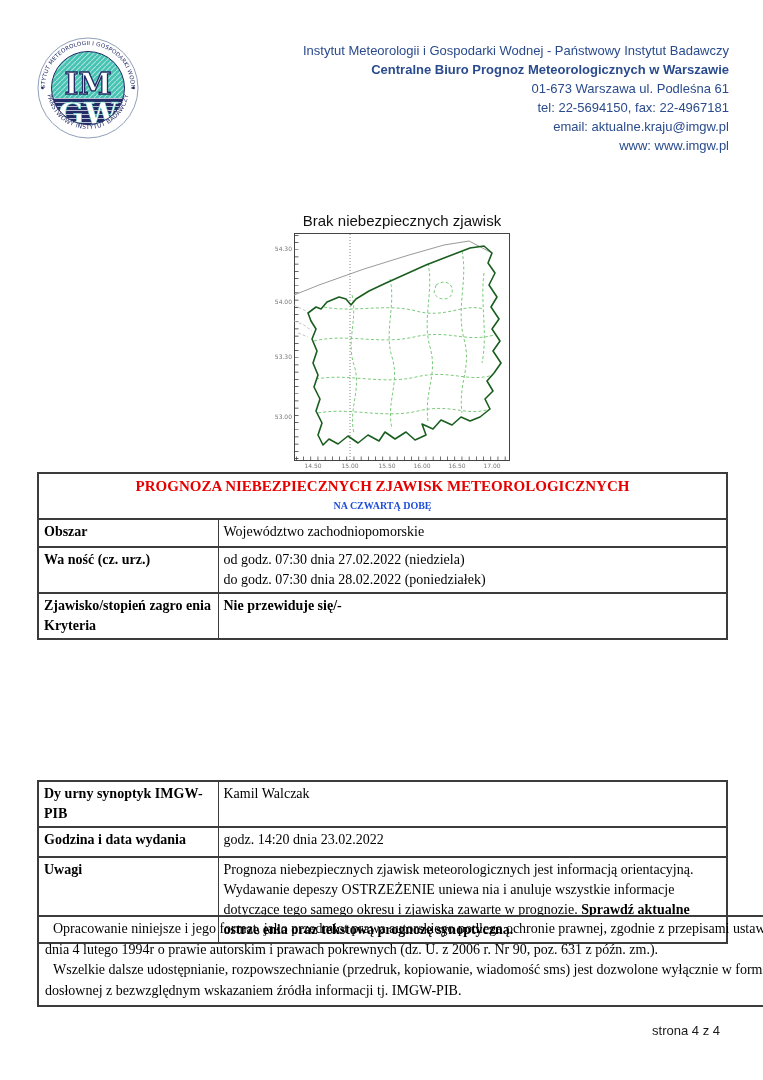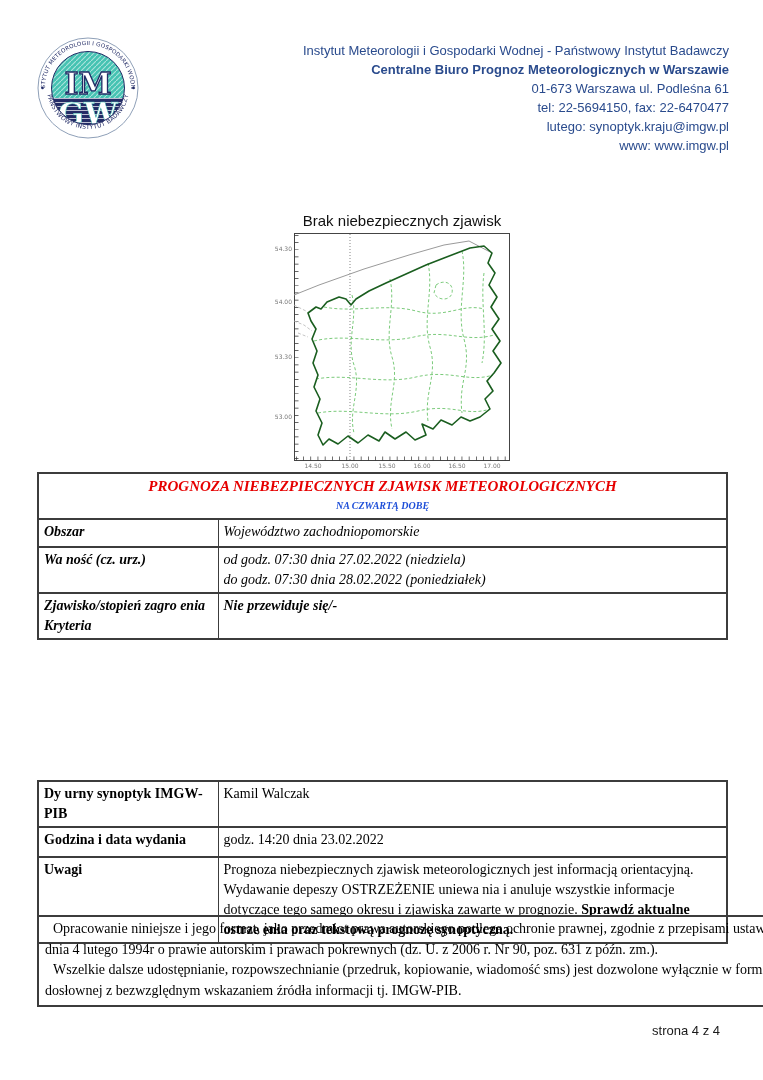--- a/index.html
+++ b/index.html
@@ -22,21 +22,21 @@
   .tick-label{position:absolute;font-family:"DejaVu Sans",sans-serif;font-size:6px;color:#777;}
   .ytick{width:24px;text-align:right;}
   .xtick{width:30px;text-align:center;top:462px;}
 
   
   table.doc{position:absolute;left:37px;width:691px;border-collapse:collapse;table-layout:fixed;
             border:2px solid #3c3c3c;font-size:14px;}
   table.doc td{border:1px solid #3c3c3c;border-top-width:2px;border-bottom-width:2px;
                padding:2px 5px;line-height:20px;vertical-align:top;}
   td.lbl{font-weight:bold;}
-  .t-forecast{top:472px;font-style:italic;}
+  .t-forecast{top:472px;}
   .t-issue{top:780px;}
   .title-cell{text-align:center;line-height:22px;padding-top:2px;padding-bottom:2px;}
   .title-red{font-weight:bold;font-size:15px;color:#e60000;}
   .title-black{font-weight:bold;font-size:10px;color:#1d4ed8;}
   .bold-val{font-weight:bold;}
 
   
   .copyright{position:absolute;left:37px;top:915px;width:761px;box-sizing:border-box;
              border:2px solid #3c3c3c;padding:2px 6px 4px 6px;font-size:14px;line-height:20.5px;}
   .copyright p{margin:0;text-indent:8px;}
@@ -83,22 +83,22 @@
       </text>
       <circle cx="6.5" cy="52" r="1.3" fill="#232c66"></circle>
       <circle cx="97.5" cy="52" r="1.3" fill="#232c66"></circle>
     </svg>
   </div>
 
   <div class="header-block">
     <div>Instytut Meteorologii i Gospodarki Wodnej - Państwowy Instytut Badawczy</div>
     <div class="bold">Centralne Biuro Prognoz Meteorologicznych w Warszawie</div>
     <div>01-673 Warszawa ul. Podleśna 61</div>
-    <div>tel: 22-5694150, fax: 22-6470477</div>
-    <div>lutego: synoptyk.kraju@imgw.pl</div>
+    <div>tel: 22-5694150, fax: 22-4967181</div>
+    <div>email: aktualne.kraju@imgw.pl</div>
     <div>www: www.imgw.pl</div>
   </div>
 
   <div class="map-caption">Brak niebezpiecznych zjawisk</div>
 
   <div class="map-frame">
     <svg width="216" height="228" viewBox="0 0 216 228">
       <rect x="0.5" y="0.5" width="215" height="227" fill="#ffffff" stroke="#444444" stroke-width="1"></rect>
 
       <line x1="2" y1="225.5" x2="214" y2="225.5" stroke="#333" stroke-width="4" stroke-dasharray="0.7 6.5"></line>

